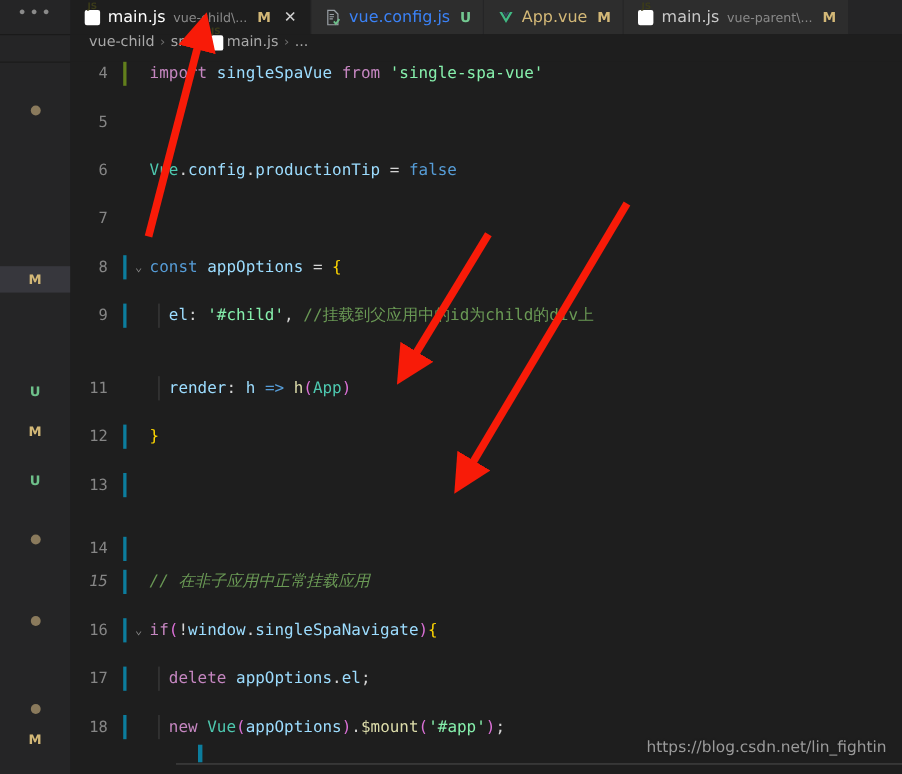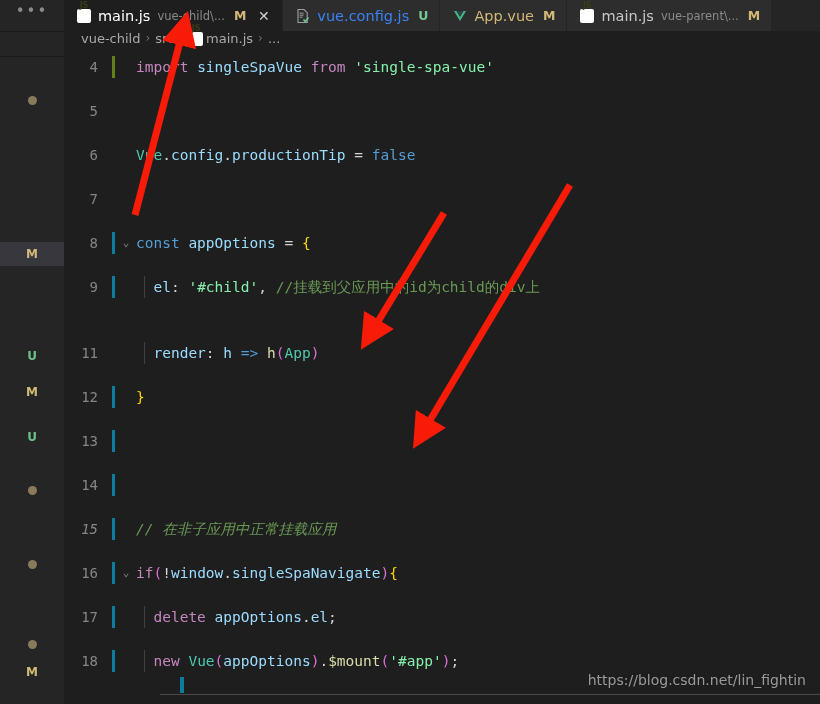--- a/index.html
+++ b/index.html
@@ -232,21 +232,21 @@
     <div class="lines" id="code-lines">
         <div class="line" style="top: 0px; position: relative;"><span class="num">4</span><span class="gut add"></span><span class="code"><span class="kw">import</span><span class="punc"> </span><span class="var">singleSpaVue</span><span class="punc"> </span><span class="kw">from</span><span class="punc"> </span><span class="str">'single-spa-vue'</span></span></div>
         <div class="line" style="top: 22px; position: relative;"><span class="num">5</span><span class="code"></span></div>
         <div class="line" style="top: 44px; position: relative;"><span class="num">6</span><span class="code"><span class="cls">Vue</span><span class="punc">.</span><span class="var">config</span><span class="punc">.</span><span class="var">productionTip</span><span class="punc"> </span><span class="punc">=</span><span class="punc"> </span><span class="kw2">false</span></span></div>
         <div class="line" style="top: 66px; position: relative;"><span class="num">7</span><span class="code"></span></div>
         <div class="line" style="top: 88px; position: relative;"><span class="num">8</span><span class="gut mod"></span><span class="fold">⌄</span><span class="code"><span class="kw2">const</span><span class="punc"> </span><span class="var">appOptions</span><span class="punc"> </span><span class="punc">=</span><span class="punc"> </span><span class="bracket-y">{</span></span></div>
         <div class="line" style="top: 110px; position: relative;"><span class="num">9</span><span class="gut mod"></span><span class="indent" style="left: 80px;"></span><span class="code"><span class="punc"> </span><span class="punc"> </span><span class="var">el</span><span class="punc">:</span><span class="punc"> </span><span class="str">'#child'</span><span class="punc">,</span><span class="punc"> </span><span class="com">//挂载到父应用中的id为child的div上</span></span></div>
         <div class="line" style="top: 154px; position: relative;"><span class="num">11</span><span class="indent" style="left: 80px;"></span><span class="code"><span class="punc"> </span><span class="punc"> </span><span class="var">render</span><span class="punc">:</span><span class="punc"> </span><span class="var">h</span><span class="punc"> </span><span class="kw2">=&gt;</span><span class="punc"> </span><span class="fn">h</span><span class="bracket-p">(</span><span class="cls">App</span><span class="bracket-p">)</span></span></div>
         <div class="line" style="top: 176px; position: relative;"><span class="num">12</span><span class="gut mod"></span><span class="code"><span class="bracket-y">}</span></span></div>
         <div class="line" style="top: 198px; position: relative;"><span class="num">13</span><span class="gut mod"></span><span class="code"></span></div>
-        <div class="line" style="top: 220px; position: relative;"><span class="num">14</span><span class="gut mod"></span><span class="code"></span></div>
+        <div class="line" style="top: 234px; position: relative;"><span class="num">14</span><span class="gut mod"></span><span class="code"></span></div>
         <div class="line" style="top: 242px; position: relative; font-style: italic;"><span class="num">15</span><span class="gut mod"></span><span class="code"><span class="com">// 在非子应用中正常挂载应用</span></span></div>
         <div class="line" style="top: 264px; position: relative;"><span class="num">16</span><span class="gut mod"></span><span class="fold">⌄</span><span class="code"><span class="kw">if</span><span class="bracket-p">(</span><span class="punc">!</span><span class="var">window</span><span class="punc">.</span><span class="var">singleSpaNavigate</span><span class="bracket-p">)</span><span class="bracket-y">{</span></span></div>
         <div class="line" style="top: 286px; position: relative;"><span class="num">17</span><span class="gut mod"></span><span class="indent" style="left: 80px;"></span><span class="code"><span class="punc"> </span><span class="punc"> </span><span class="kw">delete</span><span class="punc"> </span><span class="var">appOptions</span><span class="punc">.</span><span class="var">el</span><span class="punc">;</span></span></div>
         <div class="line" style="top: 308px; position: relative;"><span class="num">18</span><span class="gut mod"></span><span class="indent" style="left: 80px;"></span><span class="code"><span class="punc"> </span><span class="punc"> </span><span class="kw">new</span><span class="punc"> </span><span class="cls">Vue</span><span class="bracket-p">(</span><span class="var">appOptions</span><span class="bracket-p">)</span><span class="punc">.</span><span class="fn">$mount</span><span class="bracket-p">(</span><span class="str">'#app'</span><span class="bracket-p">)</span><span class="punc">;</span></span></div>
       </div>
     <div class="bottomline"></div>
     <div class="bottomcursor"></div>
   </div>
 
   <svg class="arrows" id="arrows" viewBox="0 0 820 704">

